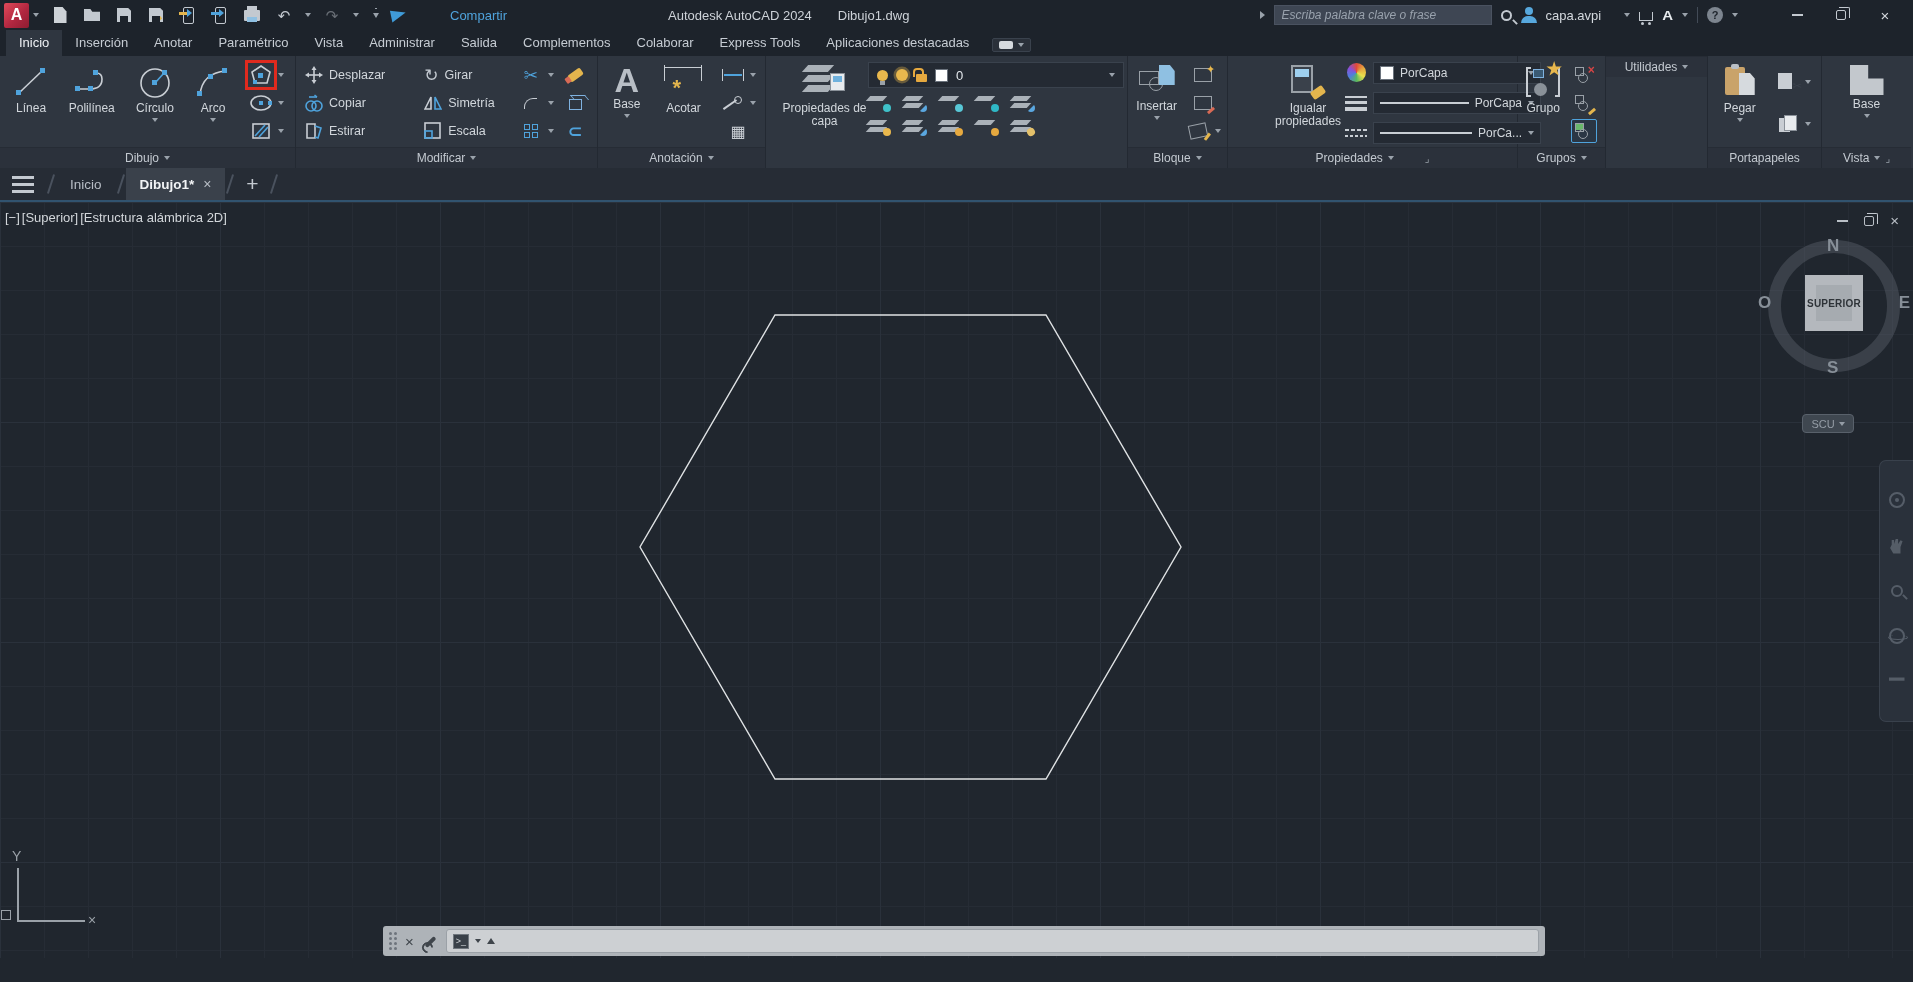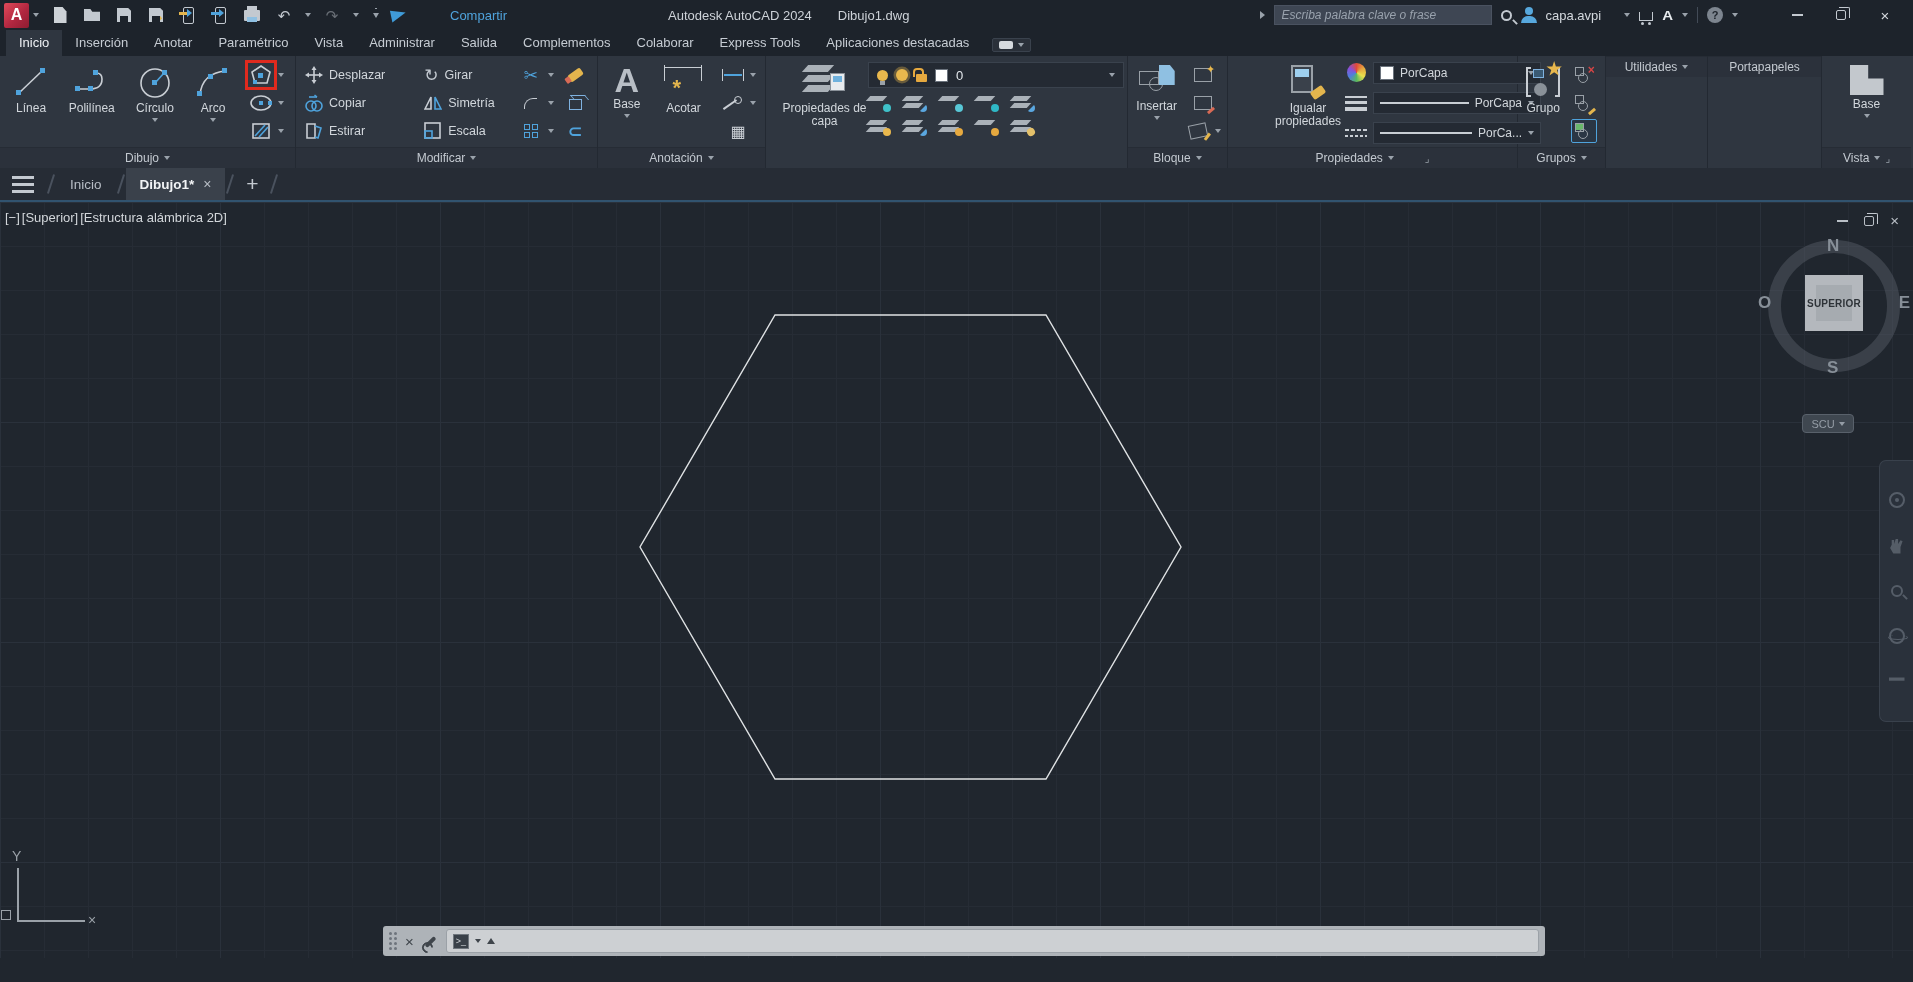--- a/index.html
+++ b/index.html
@@ -765,20 +765,48 @@
     </div>
 
     <div class="panel" style="width:102px;">
       <div class="plabel">
         <span>Utilidades</span>
           <span class="cdn"></span>
       </div>
     </div>
 
     <div class="panel" style="width:114px;">
+      <div class="pcontent">
+        <div class="bigbtn" style="width:58px;">
+          <span class="paste-ic">
+              <i class="cb"></i>
+              <i class="cl"></i>
+              <i class="pp"></i>
+            </span>
+          <span class="blbl">Pegar</span>
+          <span class="cdn"></span>
+        </div>
+        <div class="smcol" style="width:50px;">
+          <div class="smbtn">
+              <div class="ib">
+                <span class="cut-ic">
+                  <i class="pg"></i>
+                  <span class="sc">✂</span>
+                </span>
+              </div>
+              <span class="cdn"></span>
+            </div>
+          <div class="smbtn">
+              <div class="ib">
+                <span class="copy-ic"></span>
+              </div>
+              <span class="cdn"></span>
+            </div>
+        </div>
+      </div>
       <div class="plabel">
         <span>Portapapeles</span>
       </div>
     </div>
 
     <div class="panel" style="width:89px;border-right:none;">
       <div class="pcontent" style="justify-content:center;">
         <div class="bigbtn" style="width:70px;">
           <span class="base-ic"></span>
           <span class="blbl">Base</span>

